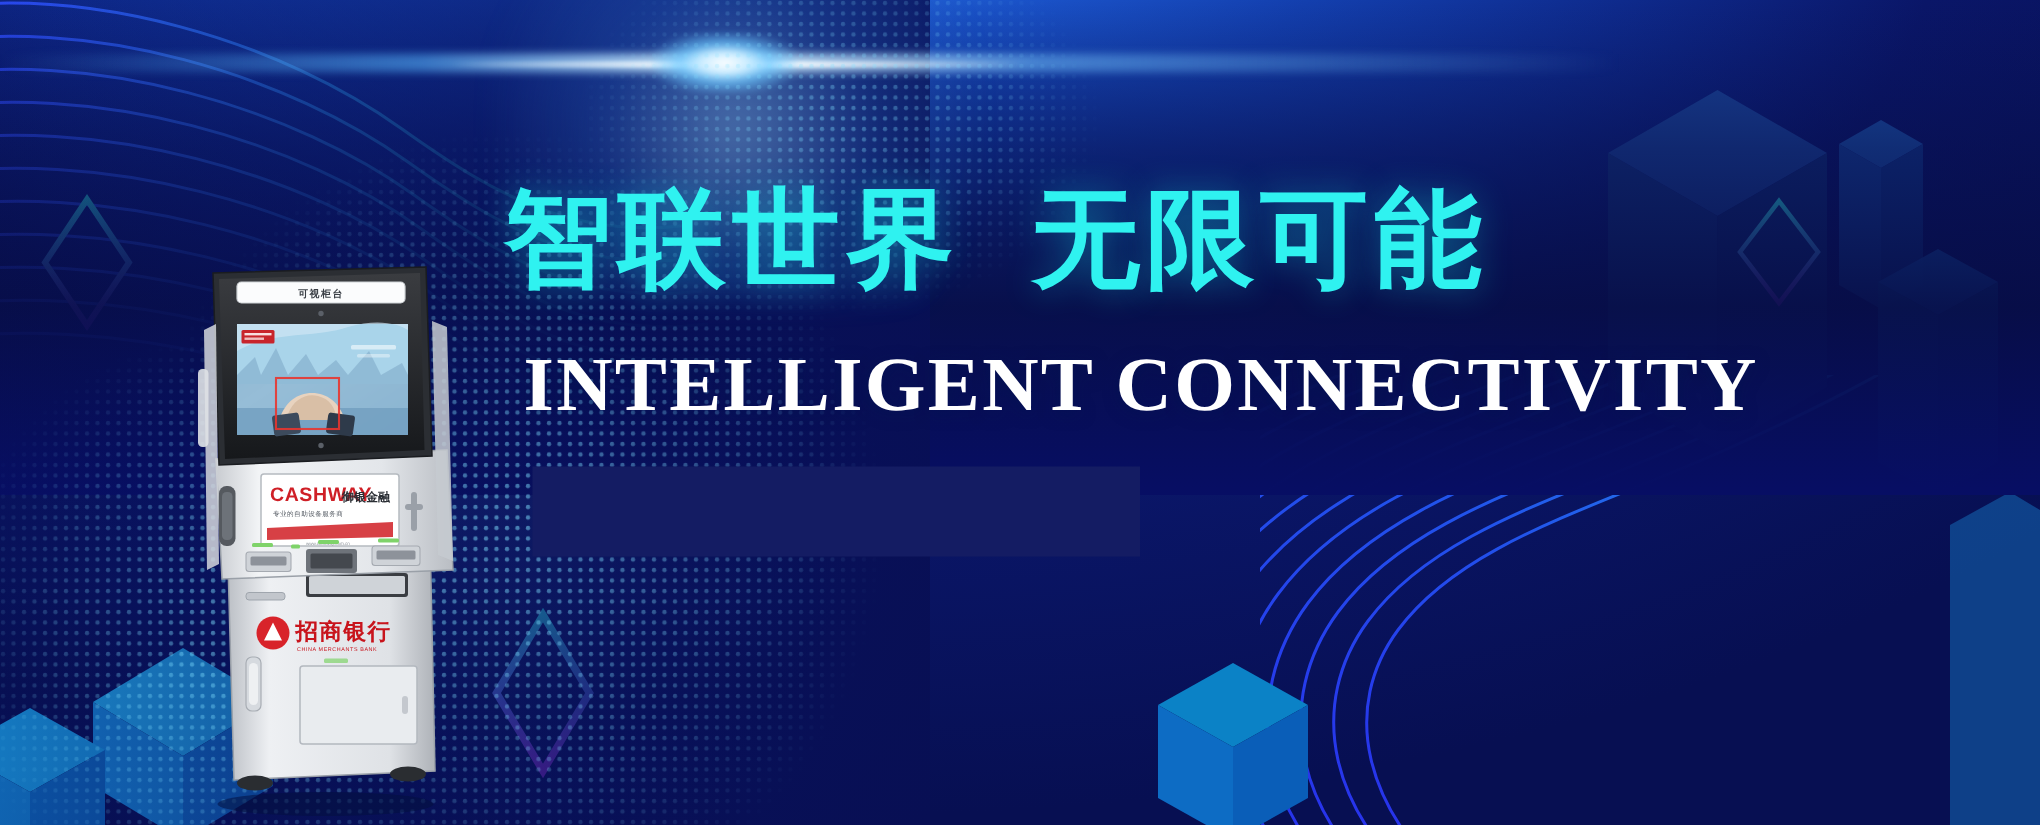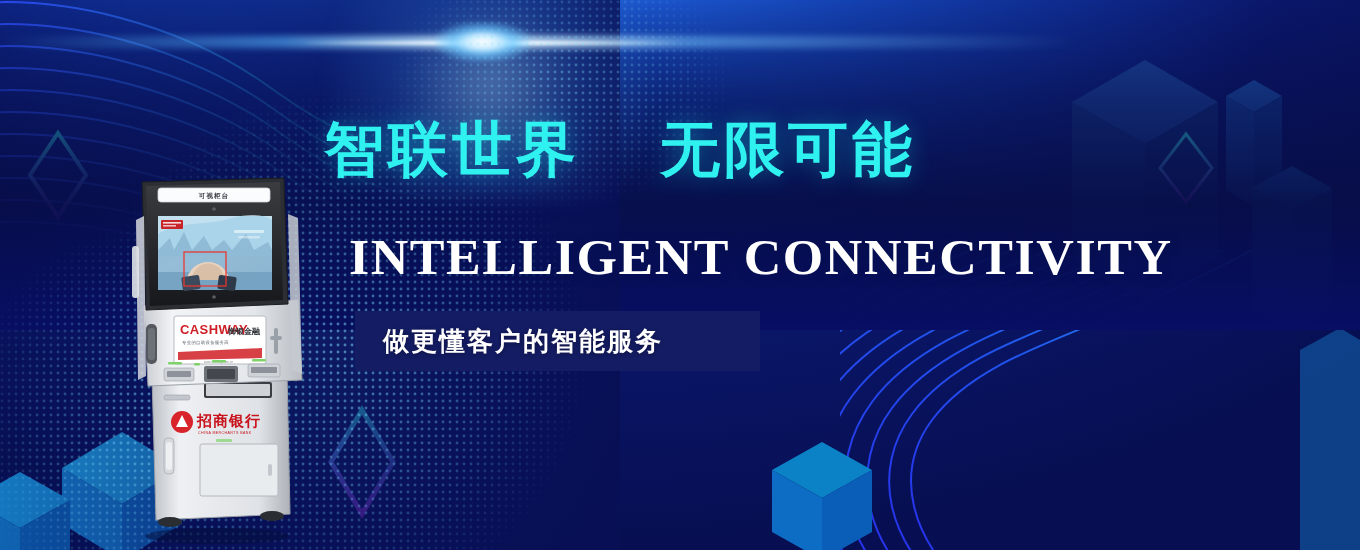--- a/index.html
+++ b/index.html
@@ -45,25 +45,25 @@
     filter:blur(1px);
   }
   .flare-glow{
     position:absolute;left:330px;top:-90px;width:320px;height:290px;
     background:radial-gradient(circle at 50% 60%, rgba(150,215,255,.45) 0%, rgba(70,160,255,.18) 38%, rgba(30,110,230,0) 72%);
     filter:blur(10px);
   }
 
   
   .headline{
-    position:absolute;left:324px;top:124px;
+    position:absolute;left:336px;top:124px;
     color:#2ff2f0;
-    font-family:Liberation Mono, monospace;
+    font-family:Liberation Sans, sans-serif;
     font-weight:bold;
-    font-size:60px;
+    font-size:72px;
     letter-spacing:4px;
     line-height:1;
     white-space:pre;
     text-shadow:0 0 22px rgba(20,200,215,.45);
   }
   .subhead-en{
     position:absolute;left:349px;top:232px;
     color:#ffffff;
     font-family:"Liberation Serif","DejaVu Serif",serif;
     font-weight:bold;
@@ -369,15 +369,14 @@
     </g>
 
     <path d="M24,44 L32,40 L34,200 L26,204 Z" fill="#d3d7dc" opacity=".85"></path>
     <path d="M176,38 L186,42 L190,198 L180,194 Z" fill="#c6cad0" opacity=".85"></path>
     <rect x="20" y="70" width="7" height="52" rx="3" fill="#dfe2e6" opacity=".9"></rect>
   </svg>
 
   <div class="headline">智联世界  无限可能</div>
   <div class="subhead-en">INTELLIGENT CONNECTIVITY</div>
   <div class="tagline-band"></div>
-  <div class="tagline-text">做更懂客户的智能服务</div>
 
 </div>
 
 </body></html>

